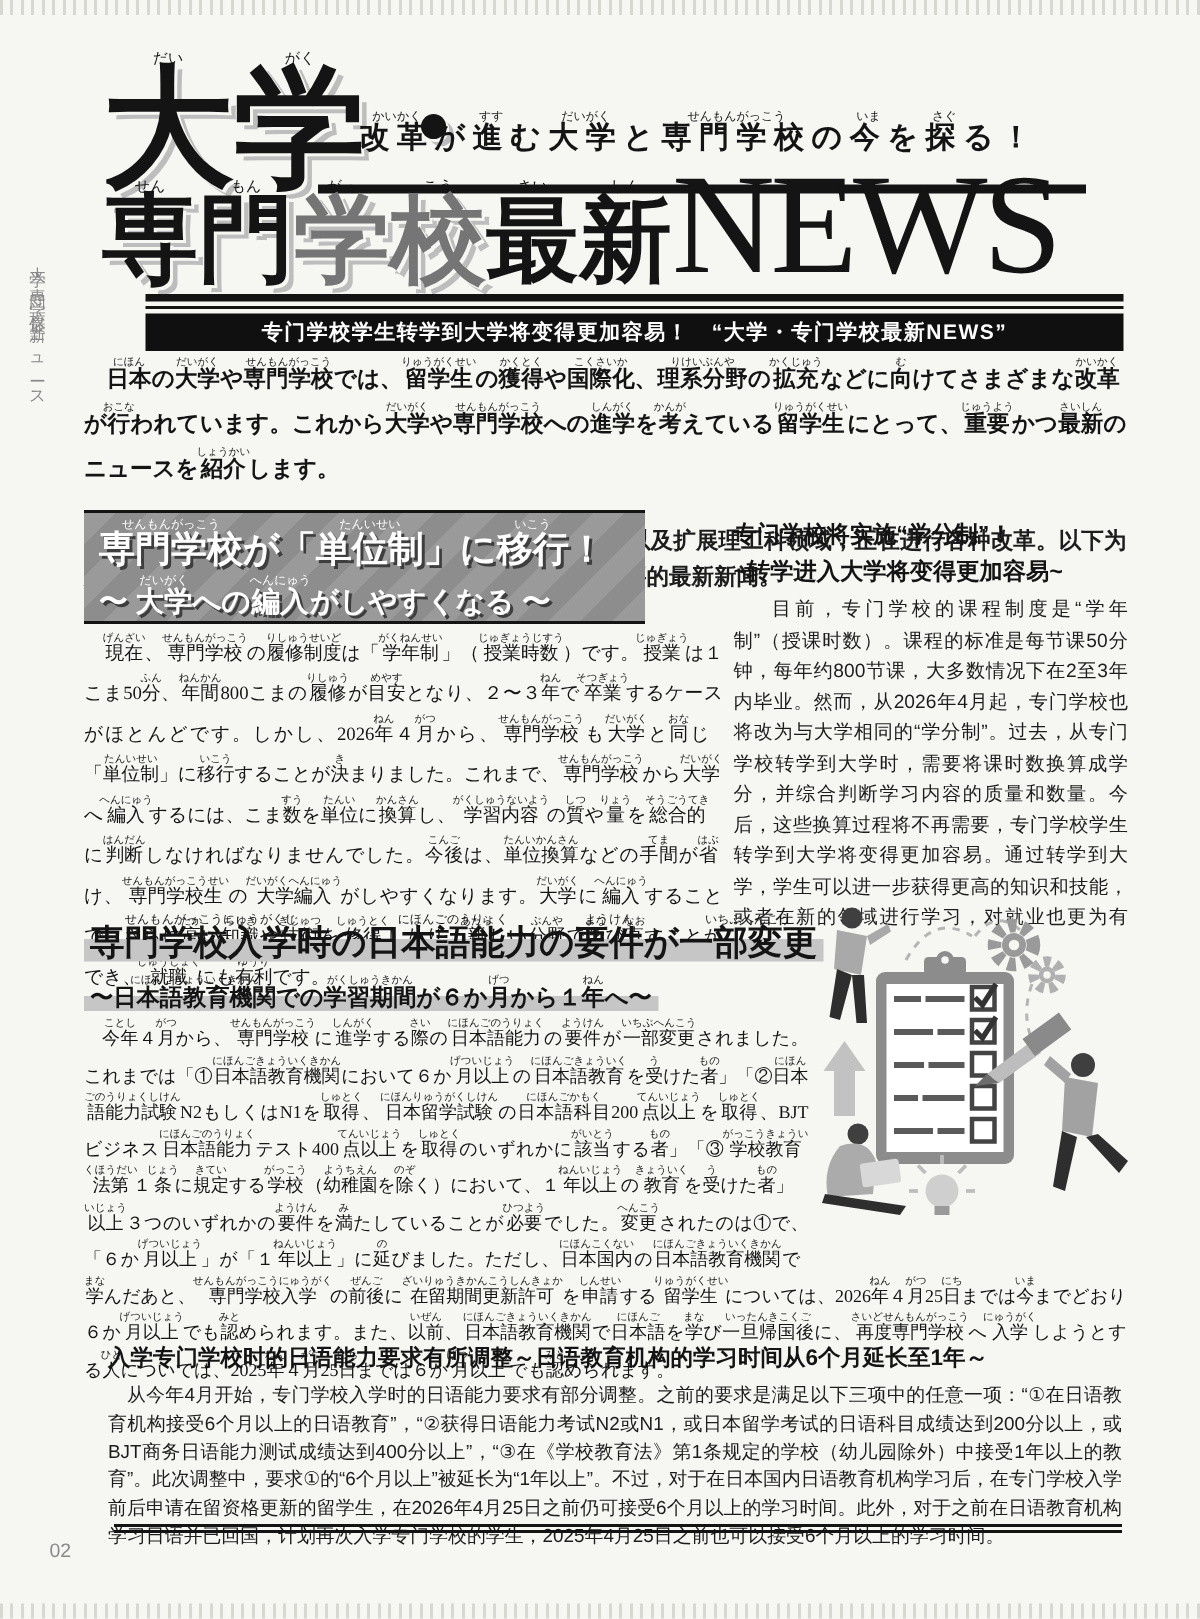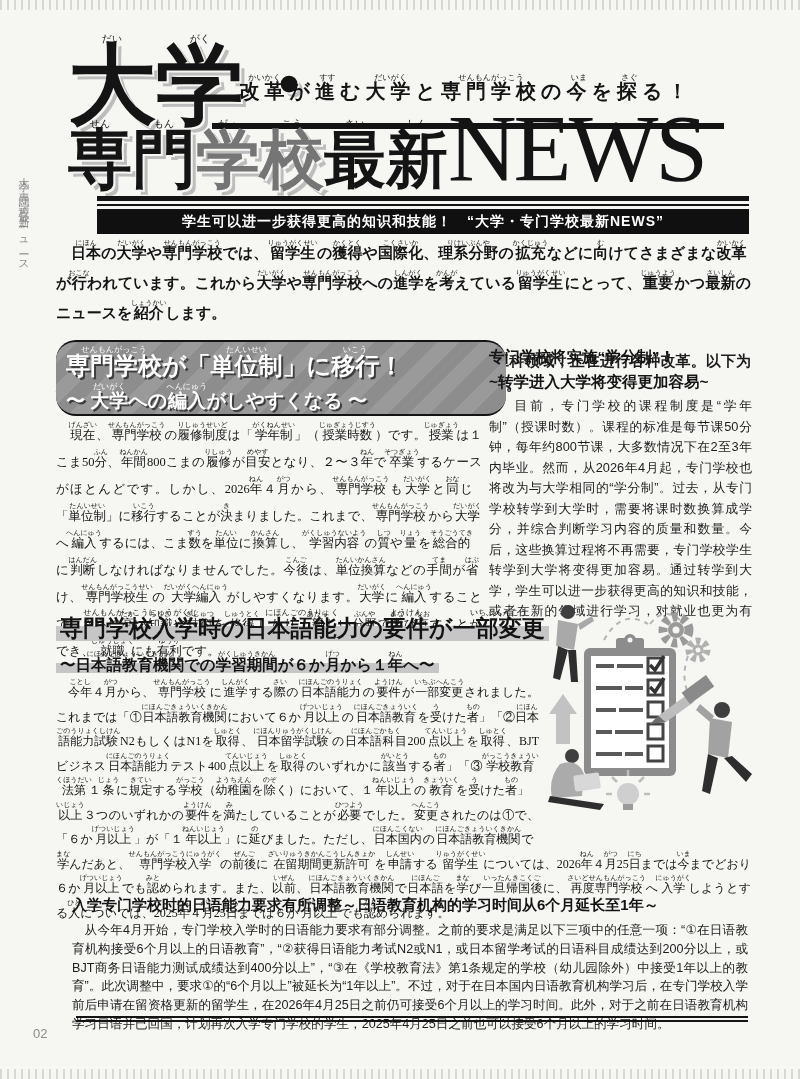--- a/index.html
+++ b/index.html
@@ -50,24 +50,24 @@
 
   
   .jp-gothic{font-weight:700;text-align:justify;}
   #intro-jp{left:56px;top:238px;width:695px;font-size:15px;line-height:30px;
     text-indent:1em;}
   #intro-jp rt{font-size:7px;}
   #intro-cn{left:56px;top:301px;width:695px;font-size:15px;line-height:24px;
     font-weight:600;text-indent:1em;text-align:justify;color:#1d1d1d;margin-top:48px;}
 
   
-  #s1-banner{left:56px;top:340px;width:450px;height:76px;
+  #s1-banner{left:56px;top:340px;width:374px;height:76px;
     border-top:2px solid var(--ink);border-bottom:2px solid var(--ink);
     background:repeating-linear-gradient(135deg,var(--stripe_a) 0 15px,var(--stripe_b) 15px 30px);
-    color:#fff;padding:3px 10px 0 10px;border-radius:20px;}
+    color:#fff;padding:3px 10px 0 10px;}
   #s1-banner .l1{font-size:24px;font-weight:900;text-shadow:2px 2px 0 #3e3e3e;
     white-space:nowrap;}
   #s1-banner .l2{font-size:19px;font-weight:900;text-shadow:2px 2px 0 #3e3e3e;
     margin-top:0px;white-space:nowrap;}
   #s1-banner rt{font-size:8px;color:#fff;text-shadow:none;}
   .jp-serif{font-family:"Liberation Serif","DejaVu Serif",serif;text-align:justify;}
   #s1-body{left:56px;top:421px;width:426px;font-size:12.5px;line-height:27px;
     text-indent:1em;}
   #s1r-head{left:489px;top:344px;font-size:15.5px;font-weight:700;line-height:25px;}
   #s1r-body{left:489px;top:396px;width:263px;font-size:12.8px;line-height:20.5px;
@@ -100,21 +100,21 @@
 
 <div id="side-title" class="abs">大学・専門学校最新ニュース</div>
 
 <div id="title1" class="abs t3d"><ruby>大<rt>だい</rt></ruby><ruby>学<rt>がく</rt></ruby>・</div>
 <div id="tagline" class="abs"><ruby>改革<rt>かいかく</rt></ruby>が<ruby>進<rt>すす</rt></ruby>む<ruby>大学<rt>だいがく</rt></ruby>と<ruby>専門学校<rt>せんもんがっこう</rt></ruby>の<ruby>今<rt>いま</rt></ruby>を<ruby>探<rt>さぐ</rt></ruby>る！</div>
 <div id="tag-underline" class="abs"></div>
 <div id="title2" class="abs">
   <span class="t3d gothic"><ruby>専<rt>せん</rt></ruby><ruby>門<rt>もん</rt></ruby></span><span class="t3d t3d-gray gothic"><ruby>学<rt>がっ</rt></ruby><ruby>校<rt>こう</rt></ruby></span><span class="serif-black"><ruby>最<rt>さい</rt></ruby><ruby>新<rt>しん</rt></ruby></span><span id="news-word">NEWS</span>
 </div>
 <div id="head-rule" class="abs"></div>
-<div id="cn-banner" class="abs">学生可以进一步获得更高的知识和技能！　“大学・专门学校最新NEWS”</div>
+<div id="cn-banner" class="abs">专门学校学生转学到大学将变得更加容易！　“大学・专门学校最新NEWS”</div>
 
 <div id="intro-jp" class="abs jp-gothic"><ruby>日本<rt>にほん</rt></ruby>の<ruby>大学<rt>だいがく</rt></ruby>や<ruby>専門学校<rt>せんもんがっこう</rt></ruby>では、<ruby>留学生<rt>りゅうがくせい</rt></ruby>の<ruby>獲得<rt>かくとく</rt></ruby>や<ruby>国際化<rt>こくさいか</rt></ruby>、<ruby>理系分野<rt>りけいぶんや</rt></ruby>の<ruby>拡充<rt>かくじゅう</rt></ruby>などに<ruby>向<rt>む</rt></ruby>けてさまざまな<ruby>改革<rt>かいかく</rt></ruby>が<ruby>行<rt>おこな</rt></ruby>われています。これから<ruby>大学<rt>だいがく</rt></ruby>や<ruby>専門学校<rt>せんもんがっこう</rt></ruby>への<ruby>進学<rt>しんがく</rt></ruby>を<ruby>考<rt>かんが</rt></ruby>えている<ruby>留学生<rt>りゅうがくせい</rt></ruby>にとって、<ruby>重要<rt>じゅうよう</rt></ruby>かつ<ruby>最新<rt>さいしん</rt></ruby>のニュースを<ruby>紹介<rt>しょうかい</rt></ruby>します。</div>
 <div id="intro-cn" class="abs">日本的大学和专门学校为了吸引留学生、推动国际化以及扩展理工科领域，正在进行各种改革。以下为那些考虑未来升入大学或专门学校的留学生介绍一些重要的最新新闻。</div>
 
 <div id="s1-banner" class="abs">
   <div class="l1"><ruby>専門学校<rt>せんもんがっこう</rt></ruby>が「<ruby>単位制<rt>たんいせい</rt></ruby>」に<ruby>移行<rt>いこう</rt></ruby>！</div>
   <div class="l2">〜 <ruby>大学<rt>だいがく</rt></ruby>への<ruby>編入<rt>へんにゅう</rt></ruby>がしやすくなる 〜</div>
 </div>
 <div id="s1-body" class="abs jp-serif"><ruby>現在<rt>げんざい</rt></ruby>、<ruby>専門学校<rt>せんもんがっこう</rt></ruby>の<ruby>履修制度<rt>りしゅうせいど</rt></ruby>は「<ruby>学年制<rt>がくねんせい</rt></ruby>」（<ruby>授業時数<rt>じゅぎょうじすう</rt></ruby>）です。<ruby>授業<rt>じゅぎょう</rt></ruby>は１こま50<ruby>分<rt>ふん</rt></ruby>、<ruby>年間<rt>ねんかん</rt></ruby>800こまの<ruby>履修<rt>りしゅう</rt></ruby>が<ruby>目安<rt>めやす</rt></ruby>となり、２〜３<ruby>年<rt>ねん</rt></ruby>で<ruby>卒業<rt>そつぎょう</rt></ruby>するケースがほとんどです。しかし、2026<ruby>年<rt>ねん</rt></ruby>４<ruby>月<rt>がつ</rt></ruby>から、<ruby>専門学校<rt>せんもんがっこう</rt></ruby>も<ruby>大学<rt>だいがく</rt></ruby>と<ruby>同<rt>おな</rt></ruby>じ「<ruby>単位制<rt>たんいせい</rt></ruby>」に<ruby>移行<rt>いこう</rt></ruby>することが<ruby>決<rt>き</rt></ruby>まりました。これまで、<ruby>専門学校<rt>せんもんがっこう</rt></ruby>から<ruby>大学<rt>だいがく</rt></ruby>へ<ruby>編入<rt>へんにゅう</rt></ruby>するには、こま<ruby>数<rt>すう</rt></ruby>を<ruby>単位<rt>たんい</rt></ruby>に<ruby>換算<rt>かんさん</rt></ruby>し、<ruby>学習内容<rt>がくしゅうないよう</rt></ruby>の<ruby>質<rt>しつ</rt></ruby>や<ruby>量<rt>りょう</rt></ruby>を<ruby>総合的<rt>そうごうてき</rt></ruby>に<ruby>判断<rt>はんだん</rt></ruby>しなければなりませんでした。<ruby>今後<rt>こんご</rt></ruby>は、<ruby>単位換算<rt>たんいかんさん</rt></ruby>などの<ruby>手間<rt>てま</rt></ruby>が<ruby>省<rt>はぶ</rt></ruby>け、<ruby>専門学校生<rt>せんもんがっこうせい</rt></ruby>の<ruby>大学編入<rt>だいがくへんにゅう</rt></ruby>がしやすくなります。<ruby>大学<rt>だいがく</rt></ruby>に<ruby>編入<rt>へんにゅう</rt></ruby>することで、さらに<ruby>高<rt>たか</rt></ruby>い<ruby>知識<rt>ちしき</rt></ruby>や<ruby>技術<rt>ぎじゅつ</rt></ruby>を<ruby>修得<rt>しゅうとく</rt></ruby>したり、<ruby>新<rt>あたら</rt></ruby>しい<ruby>分野<rt>ぶんや</rt></ruby>で<ruby>学<rt>まな</rt></ruby>び<ruby>直<rt>なお</rt></ruby>すことができ、<ruby>就職<rt>しゅうしょく</rt></ruby>にも<ruby>有利<rt>ゆうり</rt></ruby>です。</div>
 

